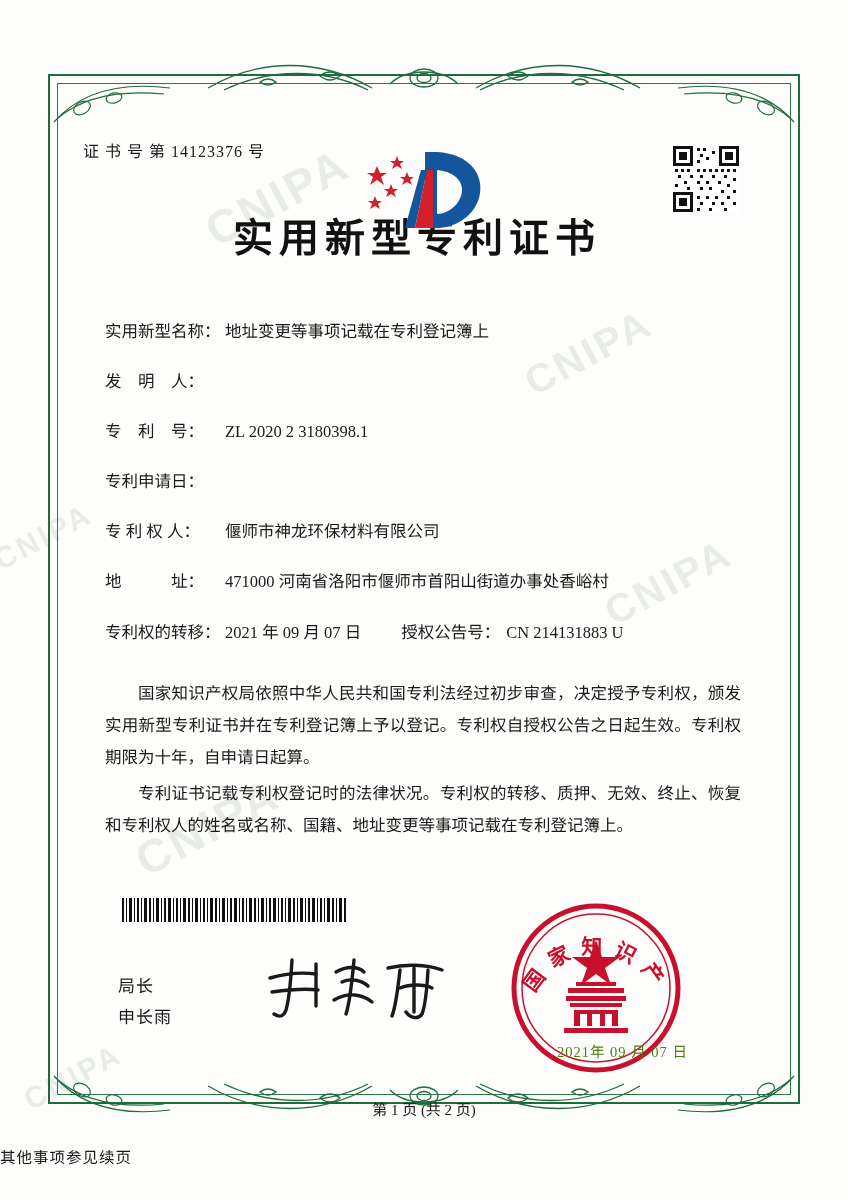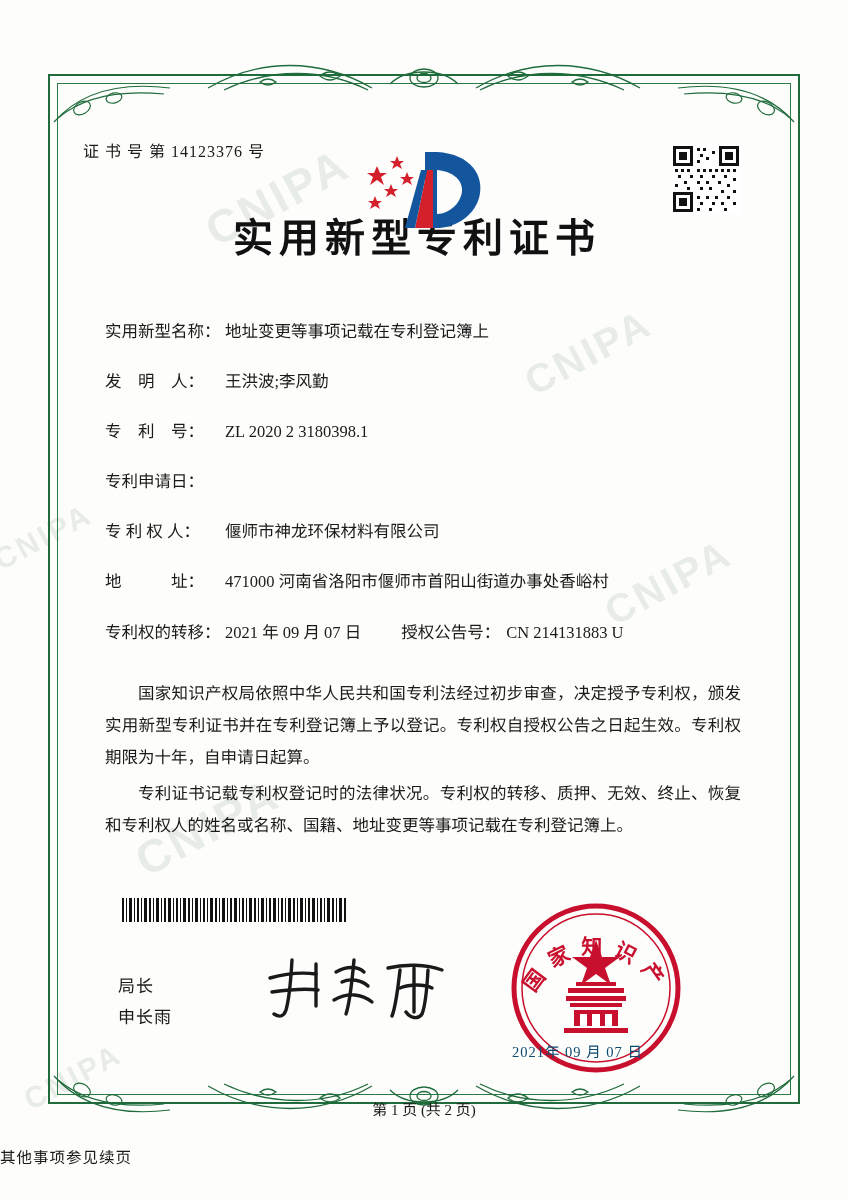--- a/index.html
+++ b/index.html
@@ -175,23 +175,23 @@
   
   #seal {
     position: absolute;
     left: 508px; top: 900px;
     width: 176px; height: 176px;
   }
   #seal-date {
     position: absolute;
     left: 512px; top: 1040px;
     width: 176px;
-    text-align: left;
+    text-align: right;
     font-size: 14.5px;
-    color: #0c4a6e;
+    color: #4d7c0f;
     letter-spacing: 1px;
   }
 
   
   #page-num {
     position: absolute;
     left: 0; right: 0;
     top: 1098px;
     text-align: center;
     font-size: 15px;
@@ -367,21 +367,20 @@
 
     <div id="fields">
 
       <div class="row">
         <span class="lbl">实用新型名称：</span>
         <span class="val">地址变更等事项记载在专利登记簿上</span>
       </div>
 
       <div class="row">
         <span class="lbl">发　明　人：</span>
-        <span class="val">王洪波;李风勤</span>
       </div>
 
       <div class="row">
         <span class="lbl">专　利　号：</span>
         <span class="val">ZL 2020 2 3180398.1</span>
       </div>
 
       <div class="row">
         <span class="lbl">专利申请日：</span>
       </div>

